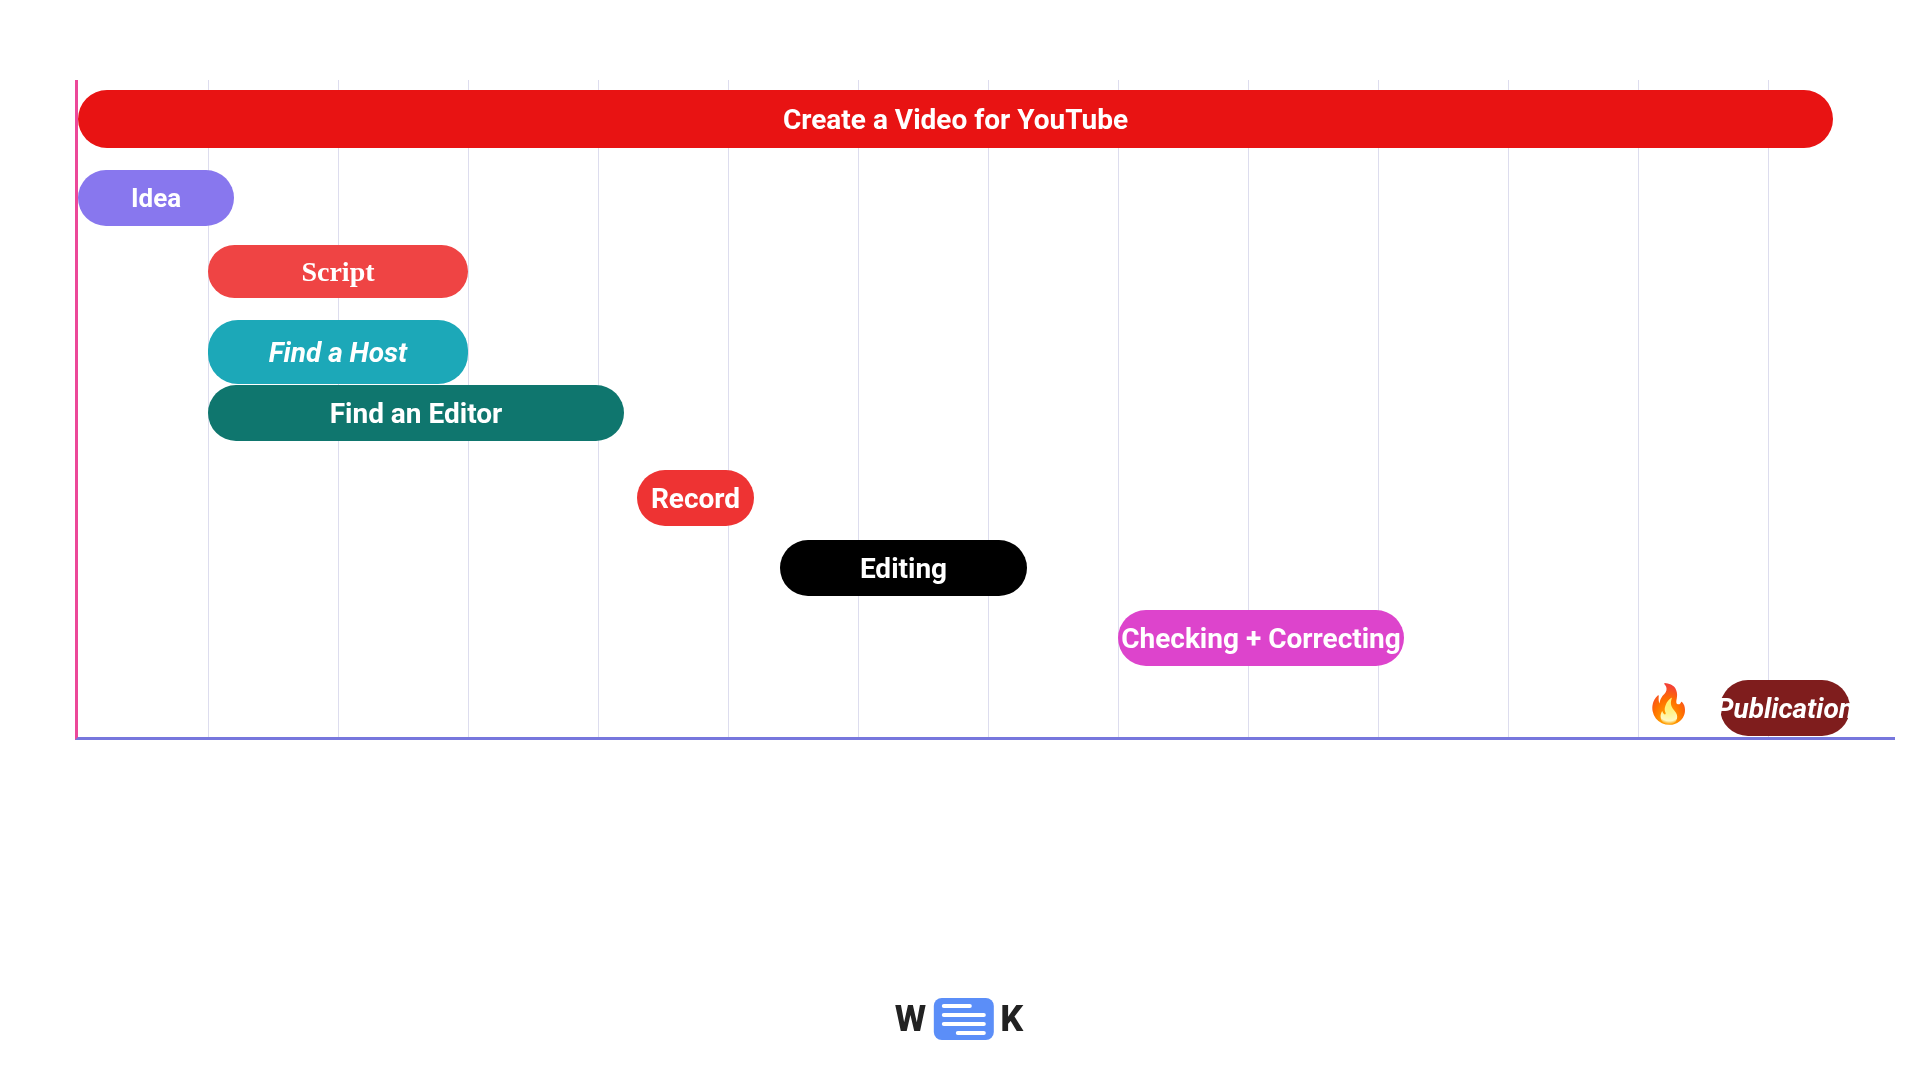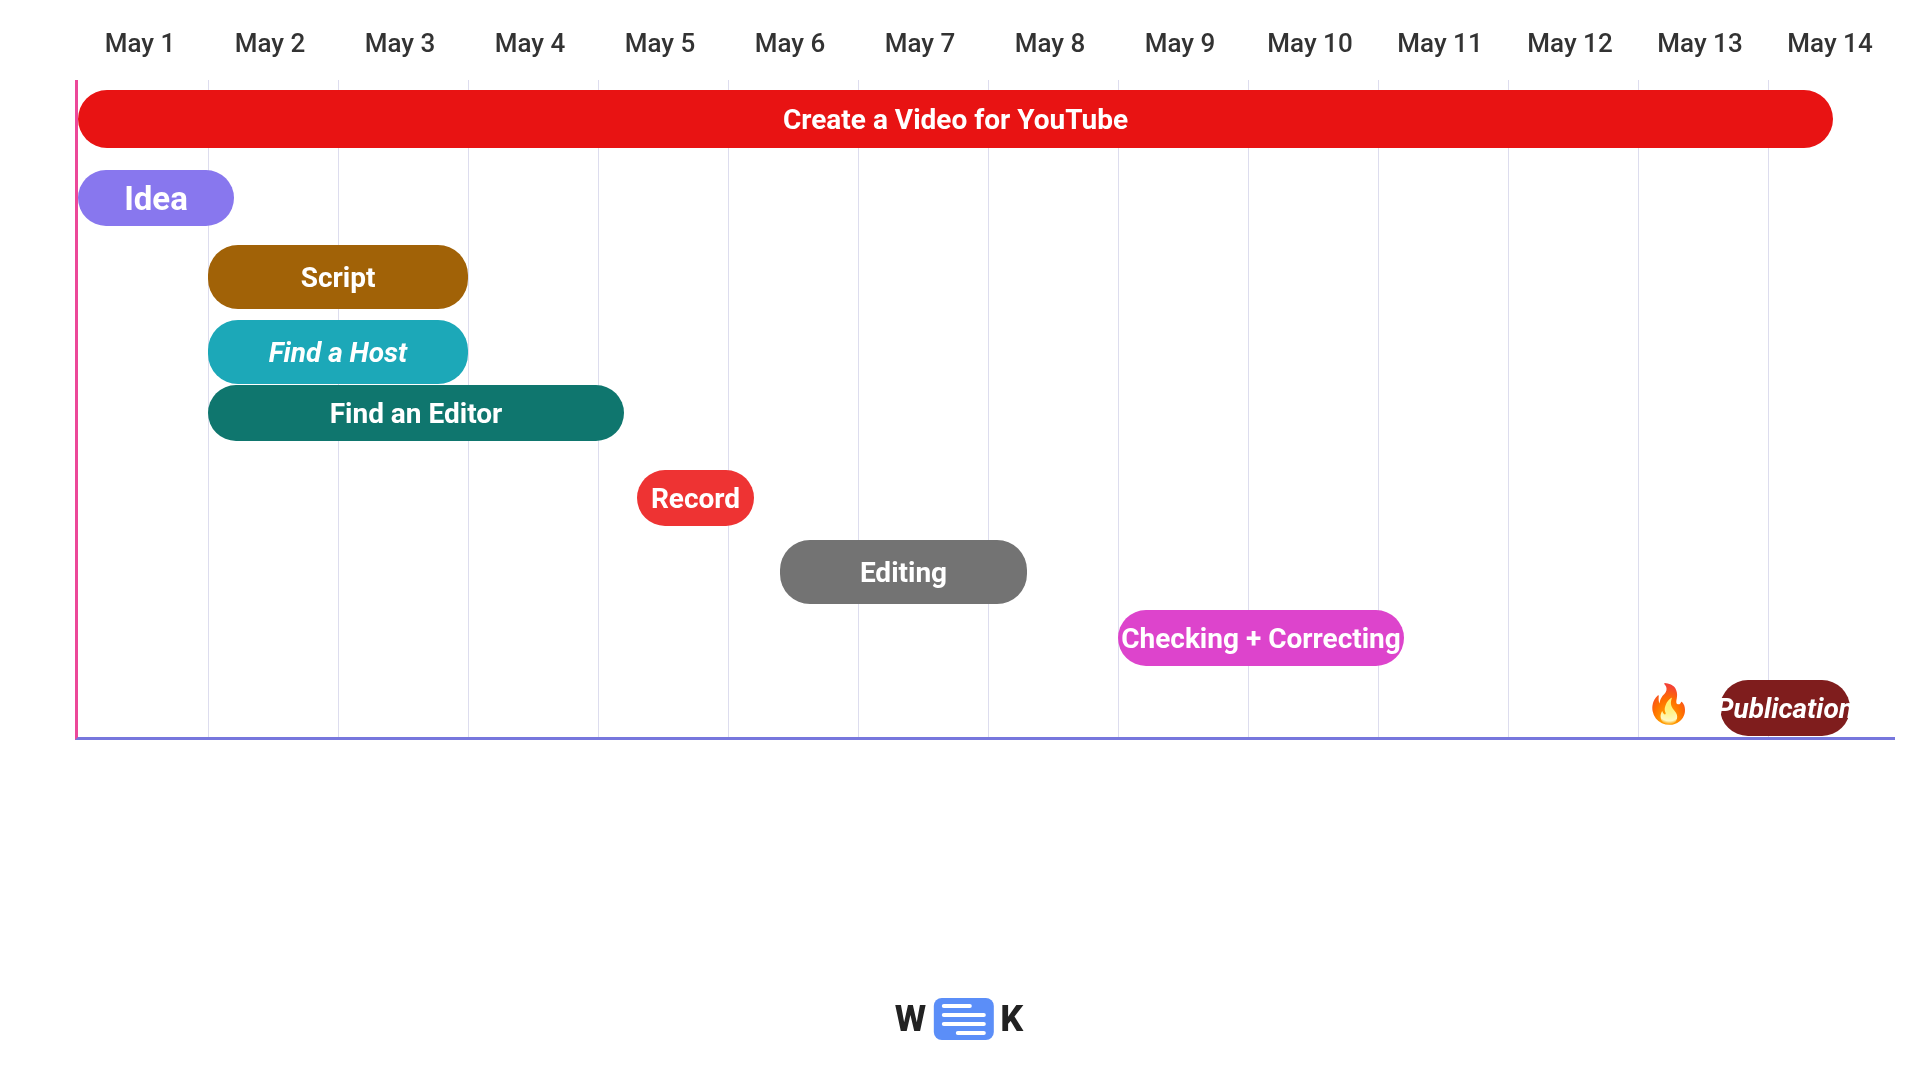--- a/index.html
+++ b/index.html
@@ -133,36 +133,20 @@
     .fire-emoji {
       font-size: 38px;
       position: absolute;
     }
   </style>
 </head>
 <body>
 
 <div class="chart-container">
 
-  <div class="date-header" id="date-header">
-      <div class="date-cell">May 1</div>
-      <div class="date-cell">May 2</div>
-      <div class="date-cell">May 3</div>
-      <div class="date-cell">May 4</div>
-      <div class="date-cell">May 5</div>
-      <div class="date-cell">May 6</div>
-      <div class="date-cell">May 7</div>
-      <div class="date-cell">May 8</div>
-      <div class="date-cell">May 9</div>
-      <div class="date-cell">May 10</div>
-      <div class="date-cell">May 11</div>
-      <div class="date-cell">May 12</div>
-      <div class="date-cell">May 13</div>
-      <div class="date-cell">May 14</div>
-    </div>
 
   <div class="chart-area" id="chart-area">
 
     <div class="grid-lines" id="grid-lines">
         <div class="grid-line" style="left: 130px;"></div>
         <div class="grid-line" style="left: 260px;"></div>
         <div class="grid-line" style="left: 390px;"></div>
         <div class="grid-line" style="left: 520px;"></div>
         <div class="grid-line" style="left: 650px;"></div>
         <div class="grid-line" style="left: 780px;"></div>
@@ -170,26 +154,26 @@
         <div class="grid-line" style="left: 1040px;"></div>
         <div class="grid-line" style="left: 1170px;"></div>
         <div class="grid-line" style="left: 1300px;"></div>
         <div class="grid-line" style="left: 1430px;"></div>
         <div class="grid-line" style="left: 1560px;"></div>
         <div class="grid-line" style="left: 1690px;"></div>
       </div>
 
     <div id="tasks-container">
         <div class="task-bar" style="left: 0px; width: 1755px; top: 10px; height: 58px; background-color: rgb(232, 19, 19);">Create a Video for YouTube</div>
-        <div class="task-bar" style="left: 0px; width: 156px; top: 90px; height: 56px; background-color: rgb(136, 119, 238); font-size: 33px;">Idea</div>
-        <div class="task-bar" style="left: 130px; width: 260px; top: 165px; height: 64px; background-color: #a16207;">Script</div>
+        <div class="task-bar" style="left: 0px; width: 156px; top: 90px; height: 56px; background-color: rgb(136, 119, 238); font-size: 26px;">Idea</div>
+        <div class="task-bar" style="left: 130px; width: 260px; top: 165px; height: 53px; background-color: #ef4444; font-family: Liberation Serif, serif;">Script</div>
         <div class="task-bar" style="left: 130px; width: 260px; top: 240px; height: 64px; background-color: rgb(28, 168, 184); font-style: italic;">Find a Host</div>
         <div class="task-bar" style="left: 130px; width: 416px; top: 305px; height: 56px; background-color: #0f766e;">Find an Editor</div>
         <div class="task-bar" style="left: 559px; width: 117px; top: 390px; height: 56px; background-color: rgb(238, 51, 51);">Record</div>
-        <div class="task-bar" style="left: 702px; width: 247px; top: 460px; height: 64px; background-color: #737373;">Editing</div>
+        <div class="task-bar" style="left: 702px; width: 247px; top: 460px; height: 56px; background-color: #000000;">Editing</div>
         <div class="task-bar" style="left: 1040px; width: 286px; top: 530px; height: 56px; background-color: rgb(221, 68, 204);">Checking + Correcting</div>
         <div class="task-bar" style="left: 1642px; width: 130px; top: 600px; height: 56px; background-color: #7f1d1d; font-style: italic;">Publication</div>
       </div>
   </div>
 
   <div class="fire-emoji" id="fire-emoji" style="left: 1645px; top: 682px;">🔥</div>
 
   <div class="logo-container">
     <span class="logo-text">W</span>
     <div class="logo-icon">

